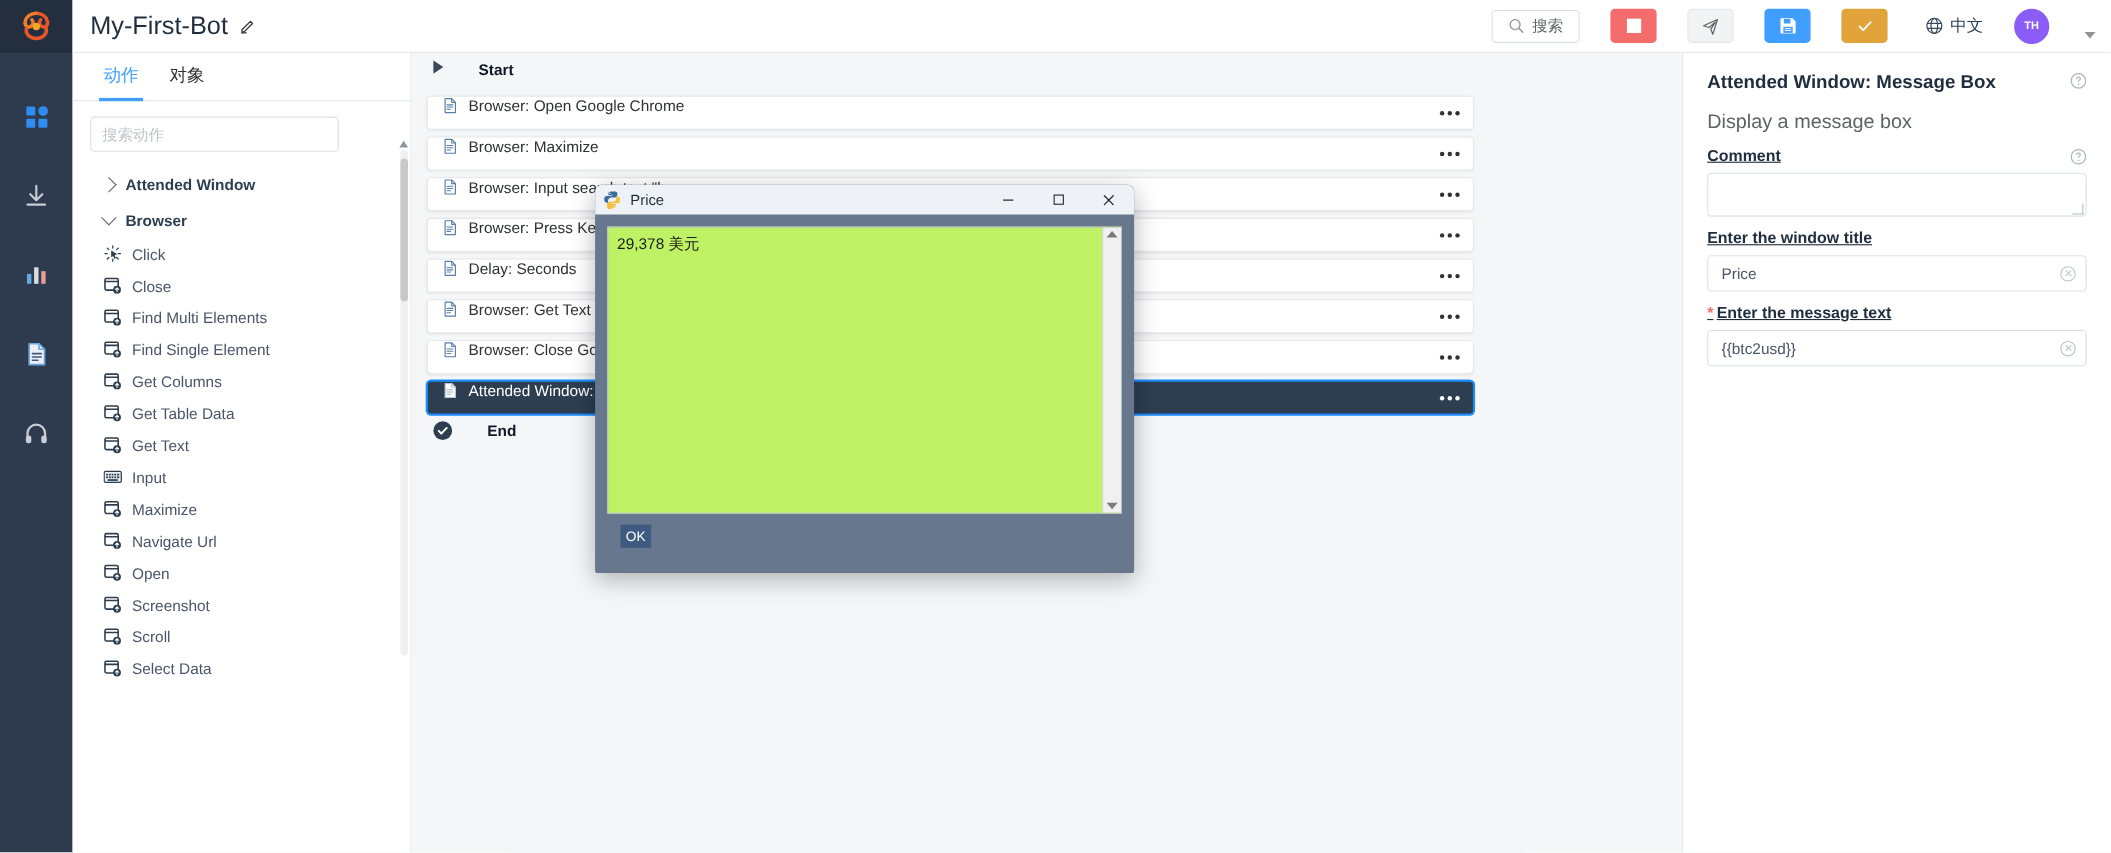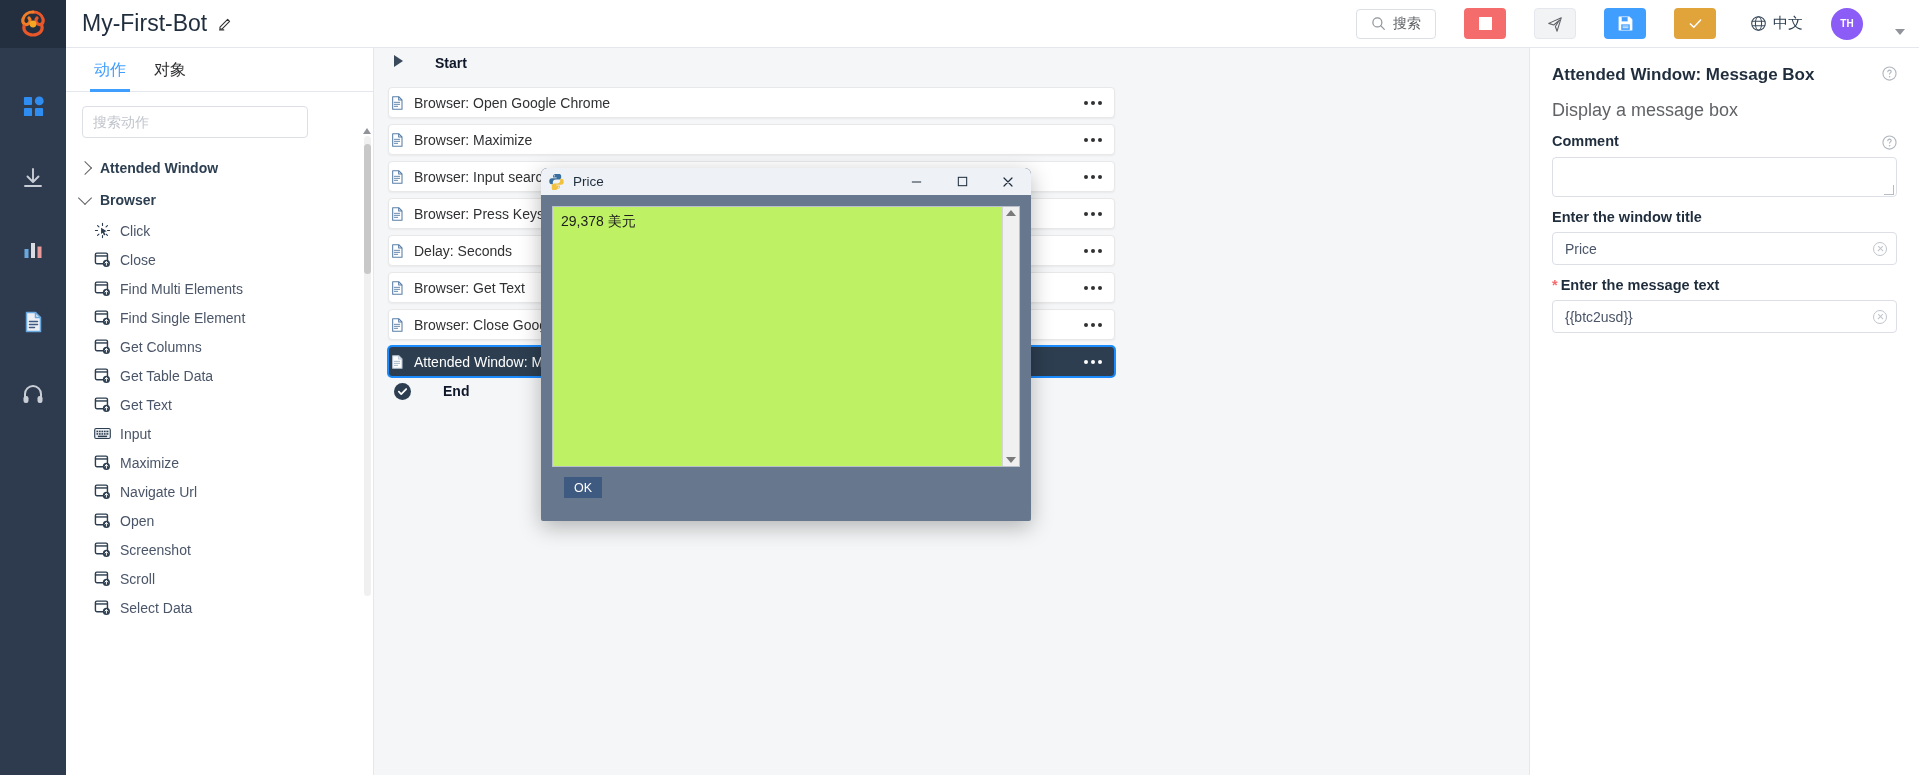--- a/index.html
+++ b/index.html
@@ -56,21 +56,21 @@
     border: 1px solid #dcdfe6; border-radius: 4px;
     padding: 0 10px; font-size: 14px; color: #606266;
     outline: none; font-family: inherit;
     background: #fff;
   }
   .search-input::placeholder { color: #c0c4cc; }
 
   .tree { flex: 1; overflow: hidden; padding-top: 6px; position: relative; }
   .group {
     display: flex; align-items: center; gap: 10px;
-    height: 32px; padding-left: 14px; cursor: pointer;
+    height: 32px; padding-left: 28px; cursor: pointer;
     font-weight: bold; font-size: 14px; color: #2c3e50;
   }
   .chev {
     width: 10px; height: 10px; flex: 0 0 10px;
     border-right: 1.6px solid #606266; border-bottom: 1.6px solid #606266;
   }
   .chev.right { transform: rotate(-45deg); }
   .chev.down { transform: rotate(45deg); margin-top: -4px; }
 
   .leaf {
@@ -119,25 +119,25 @@
   .check-circle svg { display: block; }
 
   .steps { padding: 8px 10px 0 14px; }
   .step {
     position: relative;
     height: 31px; margin-top: 6px;
     background: #fff;
     border: 1px solid #e8e8e8;
     border-radius: 4px;
     box-shadow: 0 1px 2px rgba(0,0,0,0.05);
-    display: flex; align-items: center;
-    padding-left: 0;
+    display: flex; 
+    padding-left: 12px;
     font-size: 14px; color: #303133;
     cursor: pointer;
-    width: 727px;
+    width: 952px;
   }
   .step:first-child { margin-top: 0; }
   .step .doc-ico { width: 16px; height: 16px; flex: 0 0 16px; margin-right: 9px; }
   .step .dots {
     position: absolute; right: 12px; top: 0; bottom: 0;
     display: flex; align-items: center; gap: 3px;
   }
   .step .dots i {
     width: 4px; height: 4px; border-radius: 50%; background: #303133; display: block;
   }
@@ -155,22 +155,22 @@
     background: #fff;
     padding: 16px 22px 0 22px;
     position: relative;
   }
   .props-title-row { display: flex; align-items: flex-start; justify-content: space-between; }
   .props-title { font-size: 17px; font-weight: bold; color: #1f2d3d; line-height: 1.3; }
   .help-ico { width: 15px; height: 15px; flex: 0 0 15px; margin-top: 2px; cursor: pointer; }
   .props-desc { margin-top: 14px; font-size: 18px; color: #606266; }
   .field { margin-top: 12px; }
   .field-label {
-    display: flex; align-items: flex-start; justify-content: space-between;
-    font-size: 14.5px; font-weight: bold; color: #1f2d3d; margin-bottom: 7px;
+    display: flex; align-items: center; justify-content: space-between;
+    font-size: 14.5px; font-weight: bold; color: #1f2d3d; margin-bottom: 7px; text-decoration: underline;
   }
   .field-label .req { color: #f56c6c; margin-right: 3px; font-weight: bold; }
   .ta {
     width: 100%; height: 40px;
     border: 1px solid #dcdfe6; border-radius: 4px;
     background: #fff; position: relative;
   }
   .ta .resize {
     position: absolute; right: 2px; bottom: 1px;
     width: 10px; height: 10px;
@@ -275,21 +275,21 @@
   .dlg-vsb {
     width: 17px; background: #f0f0f0; border-left: 1px solid #d4d4d4;
     display: flex; flex-direction: column; justify-content: space-between;
     align-items: center; padding: 3px 0;
   }
   .vsb-arrow { width: 0; height: 0; border-left: 5px solid transparent; border-right: 5px solid transparent; }
   .vsb-arrow.up { border-bottom: 6px solid #7a7a7a; }
   .vsb-arrow.dn { border-top: 6px solid #7a7a7a; }
   .dlg-footer { padding: 10px 0 0 12px; }
   .ok-btn {
-    width: 38px; height: 21px;
+    width: 28px; height: 21px;
     background: #3f5a80; color: #fff;
     font-size: 12.5px;
     display: flex; align-items: center; justify-content: center;
     border: 1px solid #2d4straight; cursor: pointer;
   }
 </style>
 </head>
 <body>
 
 <div class="app">

